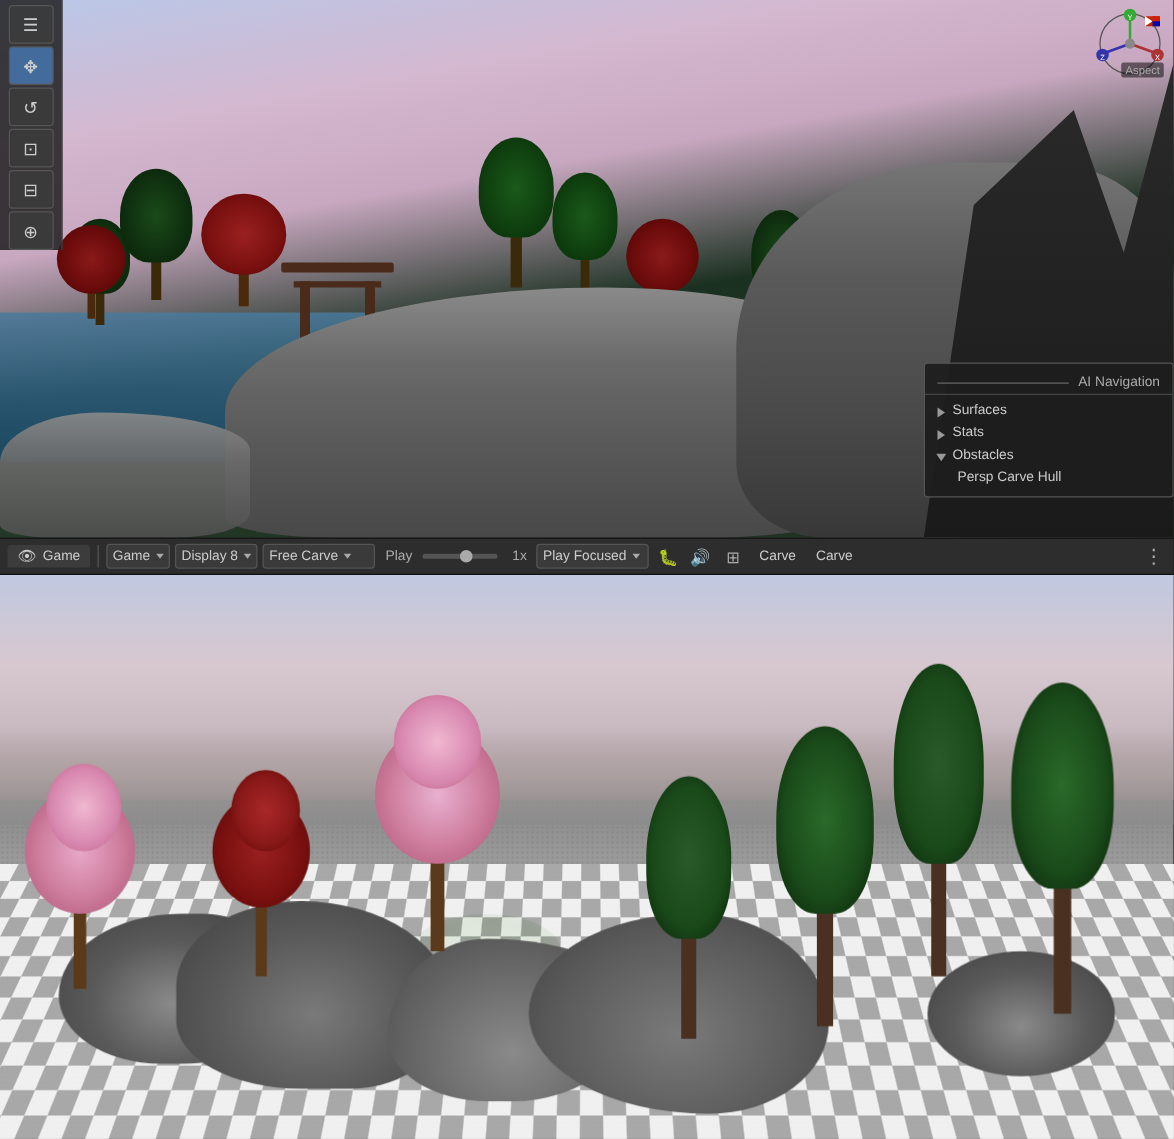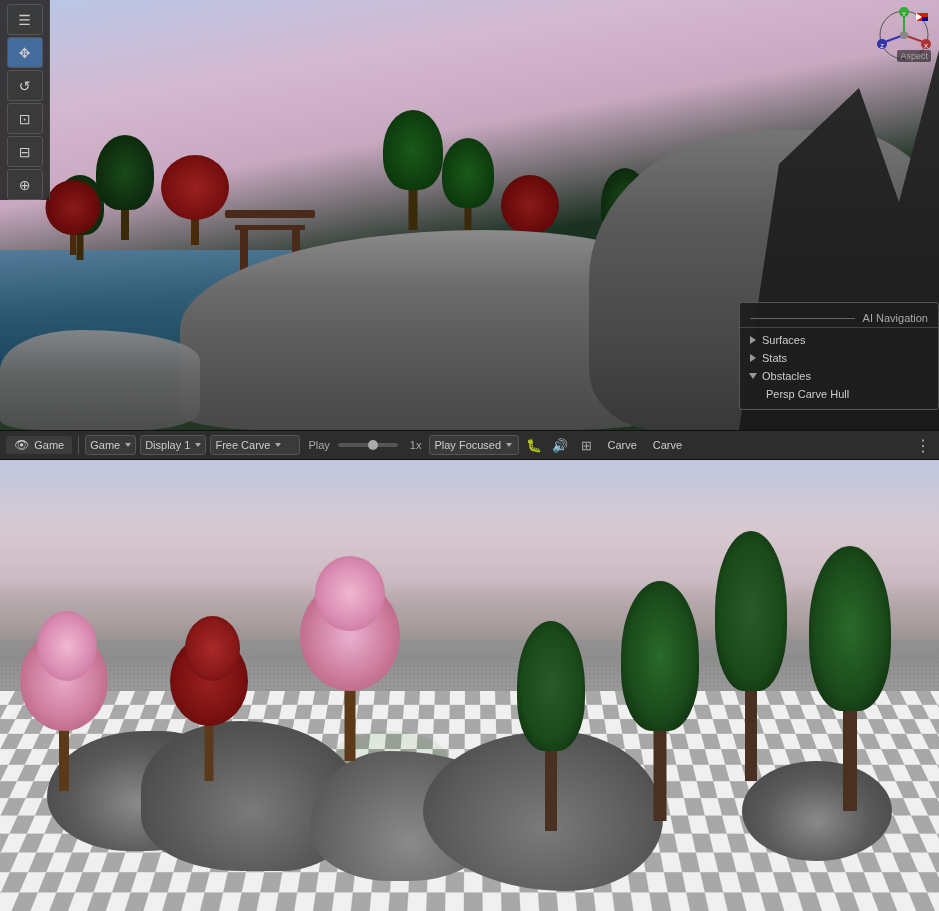--- a/index.html
+++ b/index.html
@@ -111,21 +111,21 @@
       justify-content: center;
       cursor: pointer;
       color: #ccc;
       font-size: 14px;
     }
     .toolbar-btn.active { background: rgba(70,120,180,0.8); }
 
     
     #ai-nav-menu {
       position: absolute;
-      top: 302px;
+      top: 290px;
       right: 0;
       width: 200px;
       background: rgba(30,30,30,0.95);
       border: 1px solid #555;
       border-radius: 3px;
       padding: 6px 0;
       z-index: 10;
     }
 
     .menu-header {
@@ -140,21 +140,21 @@
 
     .menu-header-line {
       flex: 1;
       height: 1px;
       background: #666;
       margin-right: 8px;
     }
 
     .menu-item {
       display: flex;
-      align-items: center;
+      align-items: flex-end;
       padding: 3px 10px;
       cursor: pointer;
       font-size: 11px;
       color: #ccc;
       gap: 6px;
     }
 
     .menu-arrow {
       width: 0;
       height: 0;
@@ -595,21 +595,21 @@
   </div>
 
   <div class="toolbar-divider"></div>
 
   <div class="toolbar-dropdown">
     <span>Game</span>
     <div class="dropdown-arrow"></div>
   </div>
 
   <div class="toolbar-dropdown">
-    <span>Display 1</span>
+    <span>Display 8</span>
     <div class="dropdown-arrow"></div>
   </div>
 
   <div class="toolbar-dropdown" style="min-width:90px;">
     <span>Free Carve</span>
     <div class="dropdown-arrow"></div>
   </div>
 
   <span class="scale-label">Play</span>
   <div class="scale-slider">

